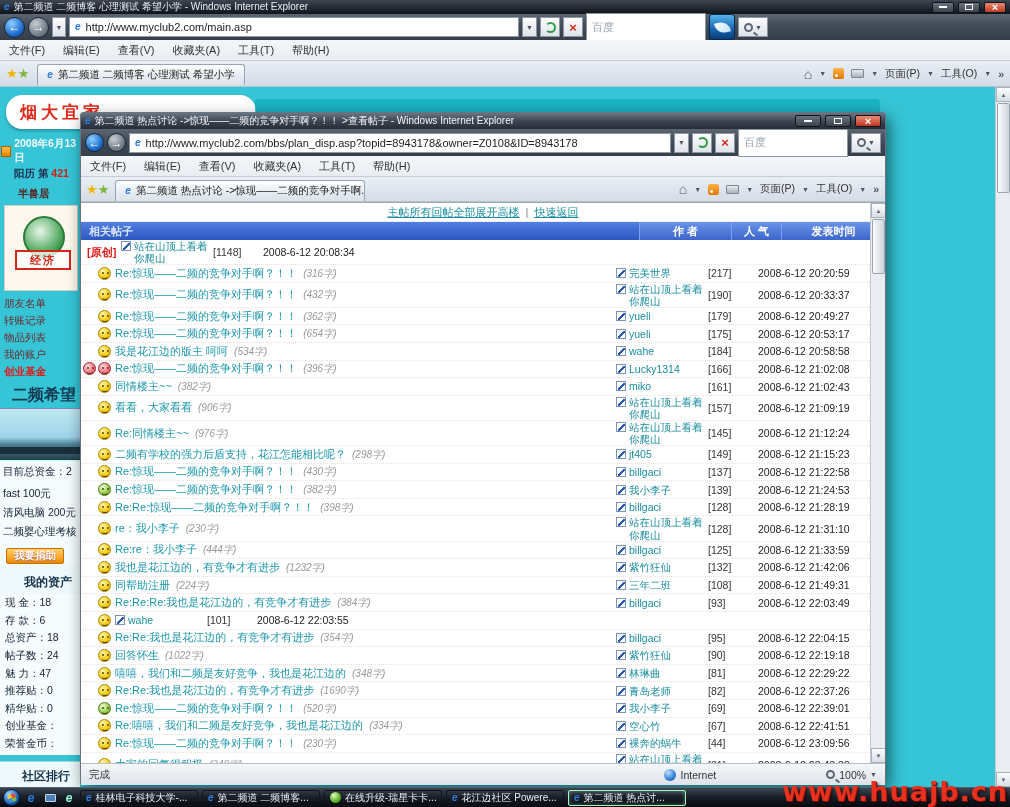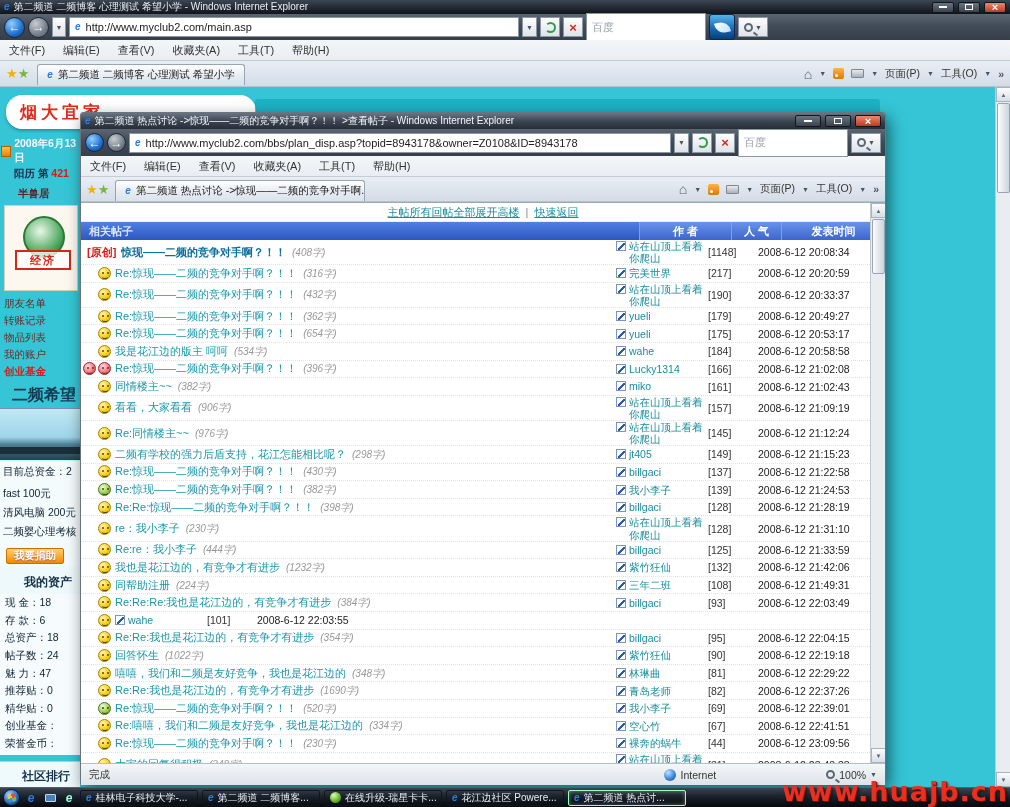--- a/index.html
+++ b/index.html
@@ -385,21 +385,20 @@
         <span class="c1">相关帖子</span>
         <span class="c2">作 者</span>
         <span class="c3">人 气</span>
         <span class="c4">发表时间</span>
       </div>
       <div id="frows">
           <div class="frow">
             <div class="fic first">
               <span class="badge">[原创]</span>
             </div>
-            <a class="ftl"><b>惊现——二频的竞争对手啊？！！</b><span class="fchars">(408字)</span></a>
             <div class="fauthor">
               <span class="edit-ic"></span>
               <a>站在山顶上看着你爬山</a>
             </div>
             <div class="fviews">[1148]</div>
             <div class="ftime">2008-6-12 20:08:34</div>
           </div>
           <div class="frow">
             <div class="fic">
               <span class="smiley"></span>

